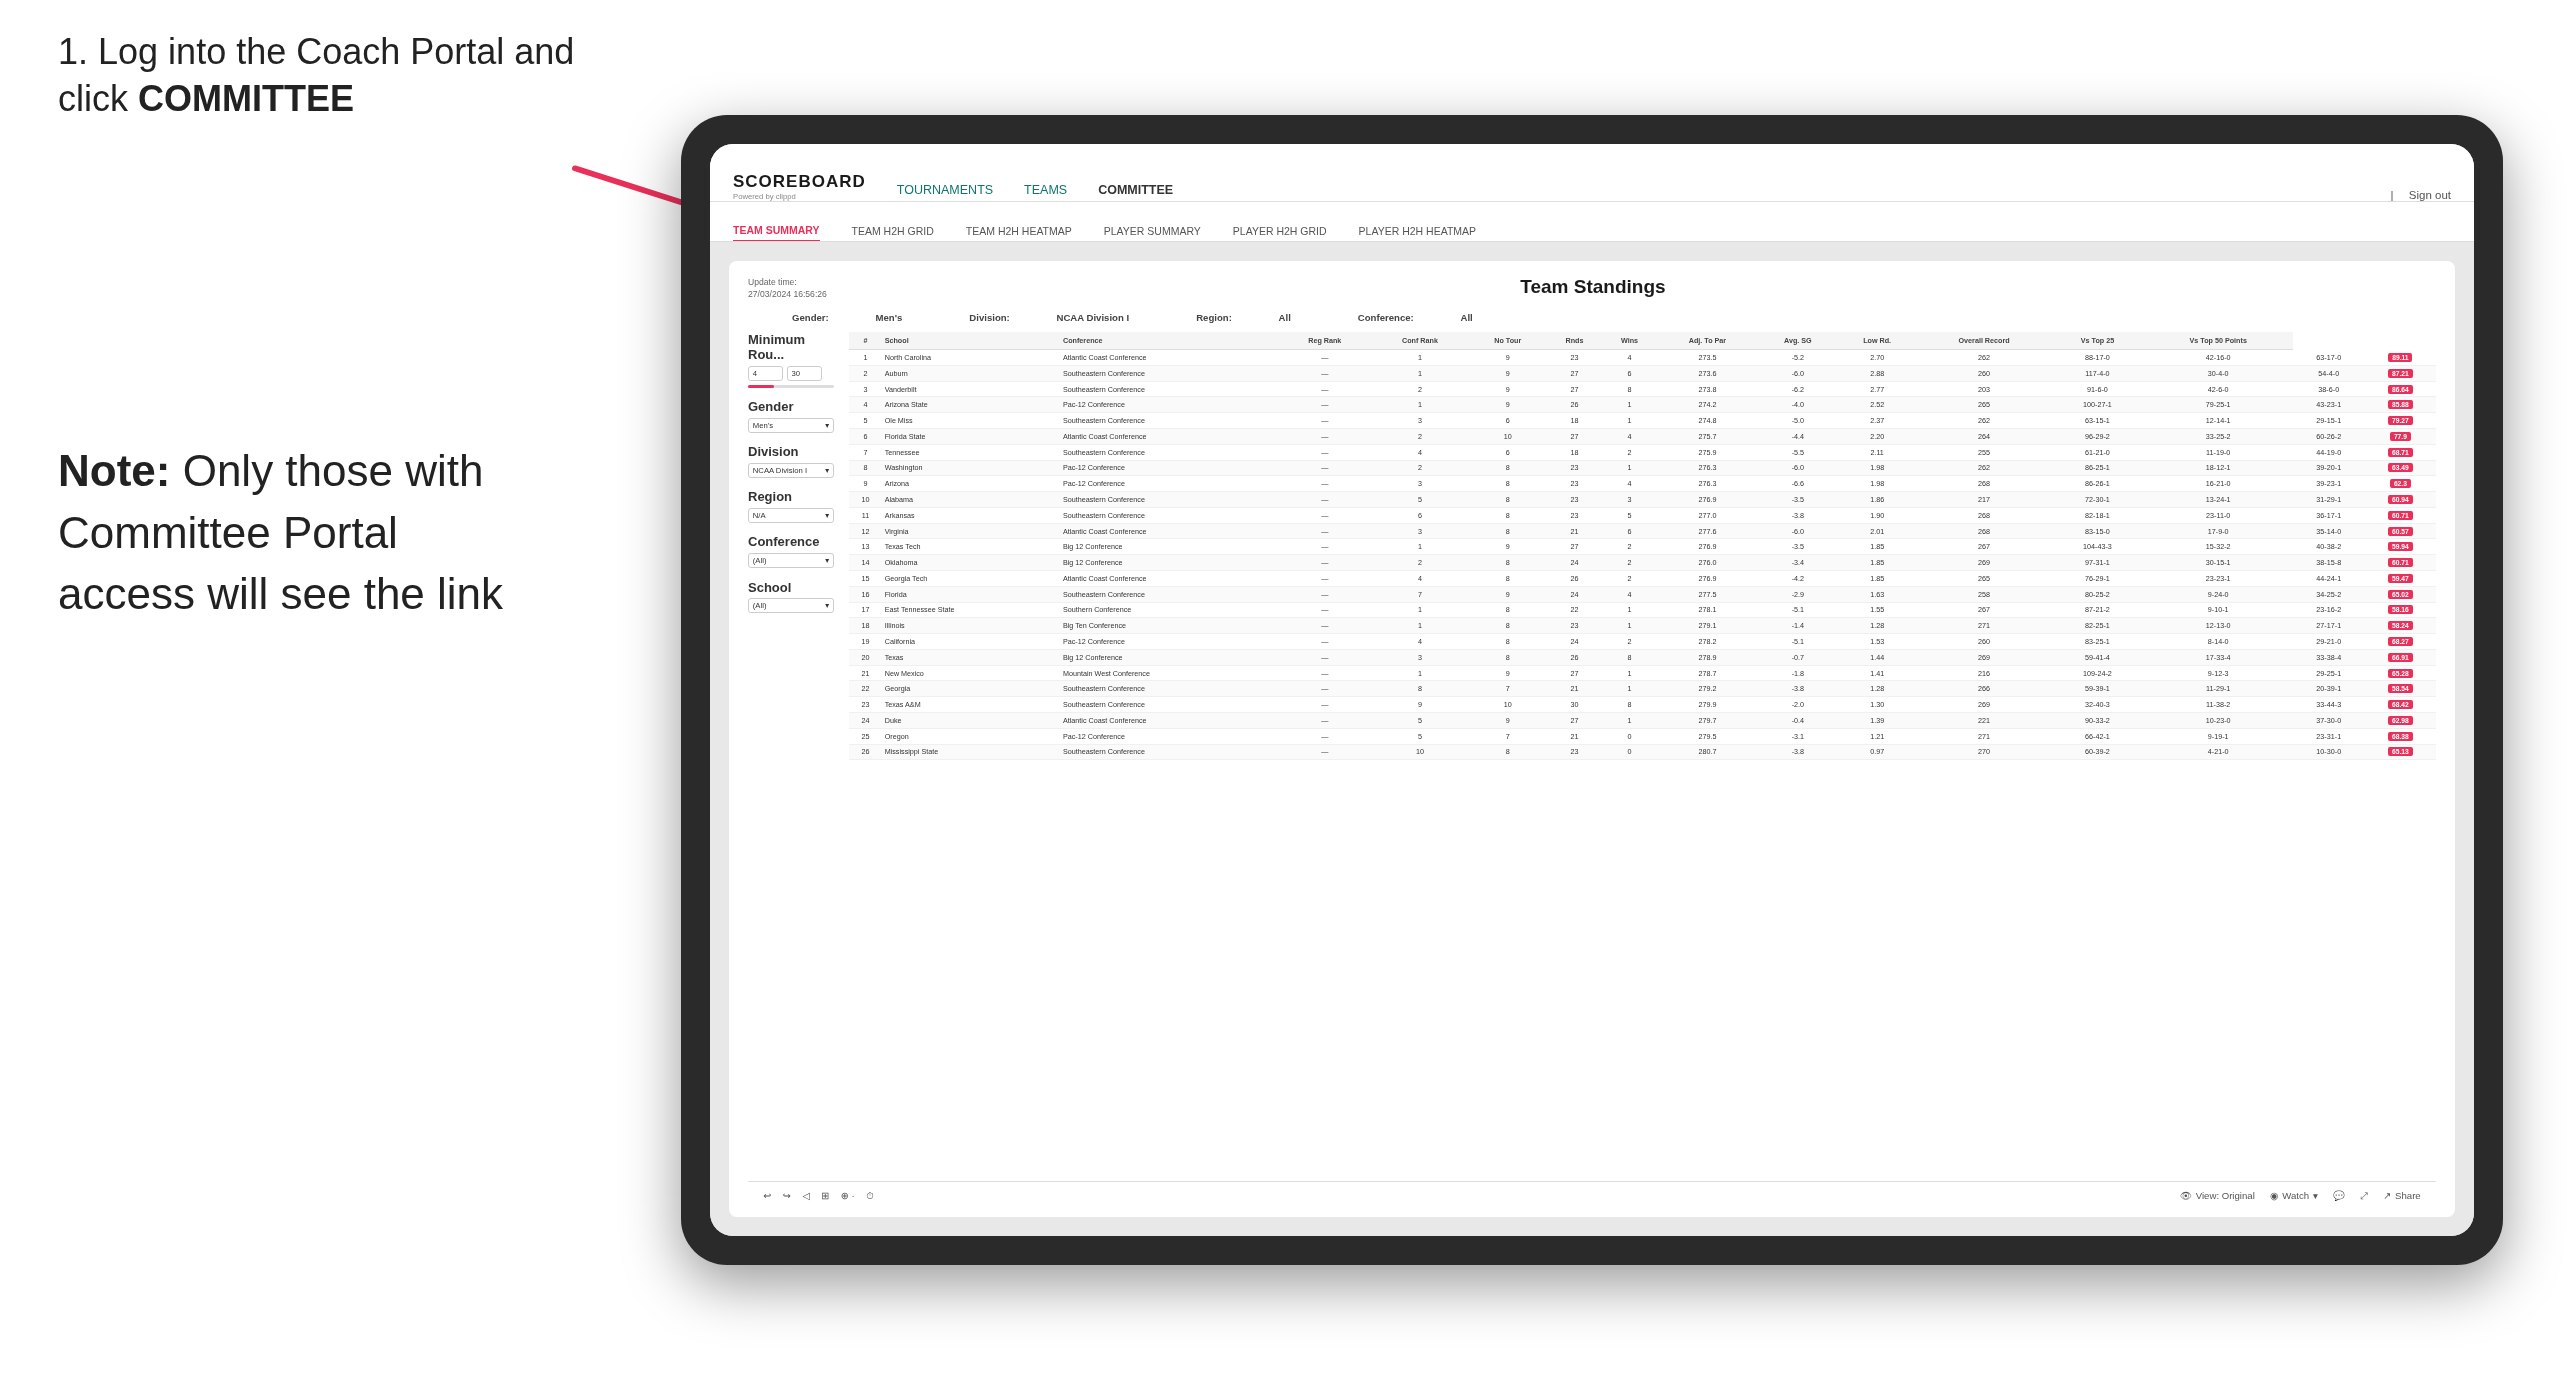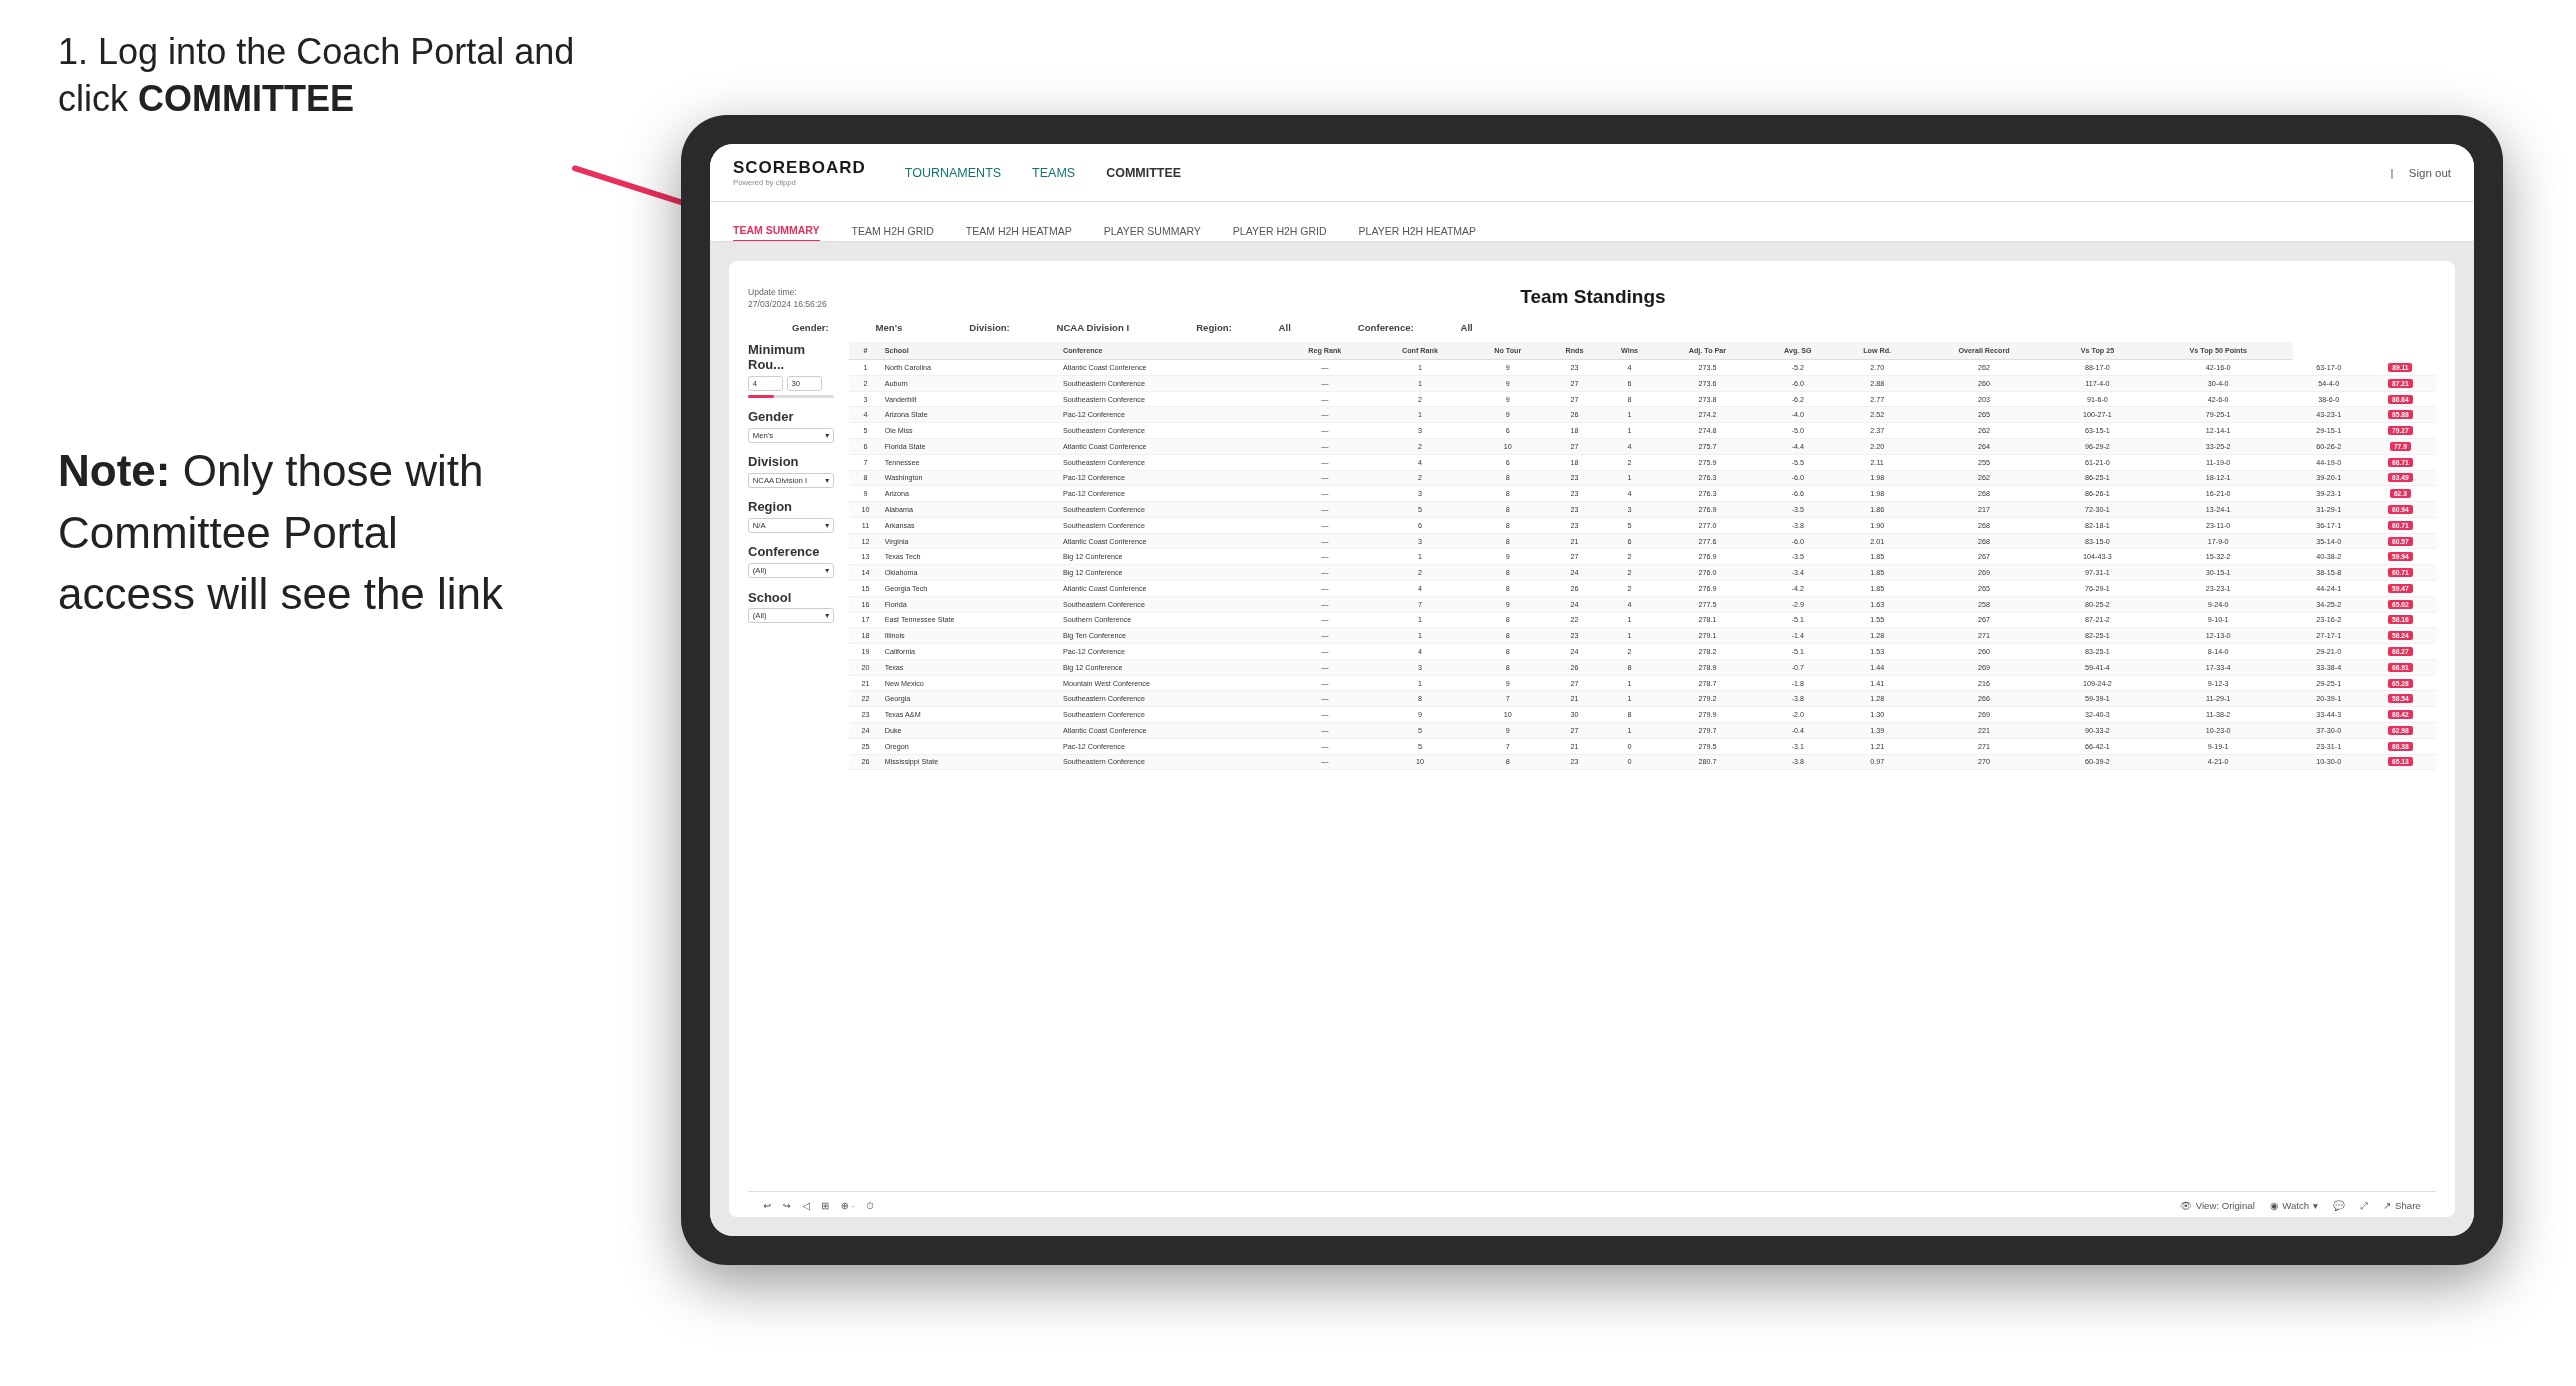--- a/index.html
+++ b/index.html
@@ -76,25 +76,24 @@
       border-radius: 23px;
       overflow: hidden;
       position: relative;
     }
 
     
     .app-header {
       background: #fff;
       height: 58px;
       display: flex;
-      align-items: center;
+      align-items: flex-end;
       padding: 0 23px;
       border-bottom: 1px solid #ddd;
       position: relative;
-      gap: 8px;
     }
     .scoreboard-logo {
       display: flex;
       flex-direction: column;
       margin-right: 31px;
     }
     .scoreboard-logo .logo-main {
       font-size: 17px;
       font-weight: 900;
       color: #1a1a1a;
@@ -165,21 +164,20 @@
       height: 100%;
       overflow: hidden;
     }
 
     
     .card-header {
       display: flex;
       justify-content: space-between;
       align-items: flex-start;
       margin-bottom: 11.5px;
-      margin-top: 10px;
     }
     .update-time {
       font-size: 8.6px;
       color: #666;
       line-height: 1.4;
     }
     .card-title {
       font-size: 19px;
       font-weight: 700;
       color: #1a1a1a;

